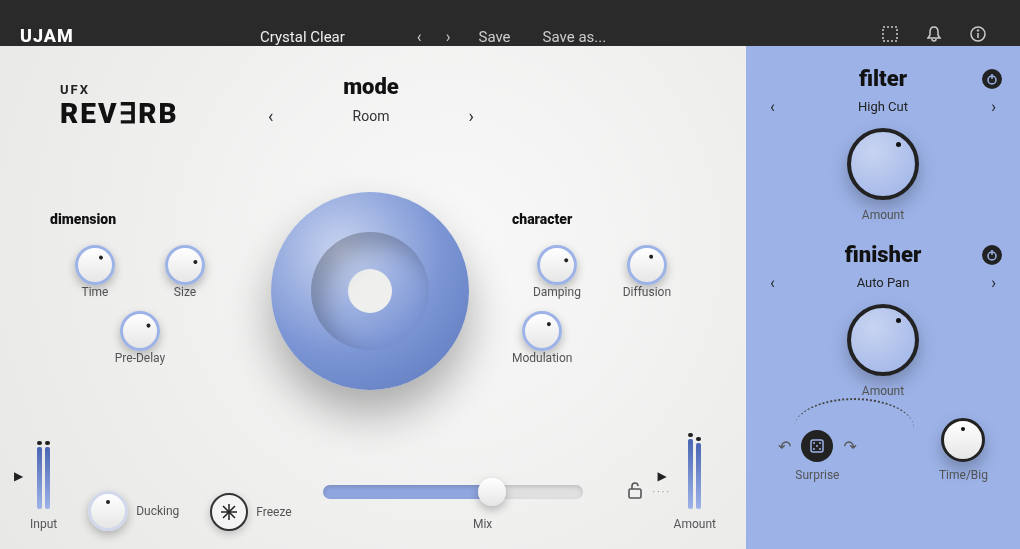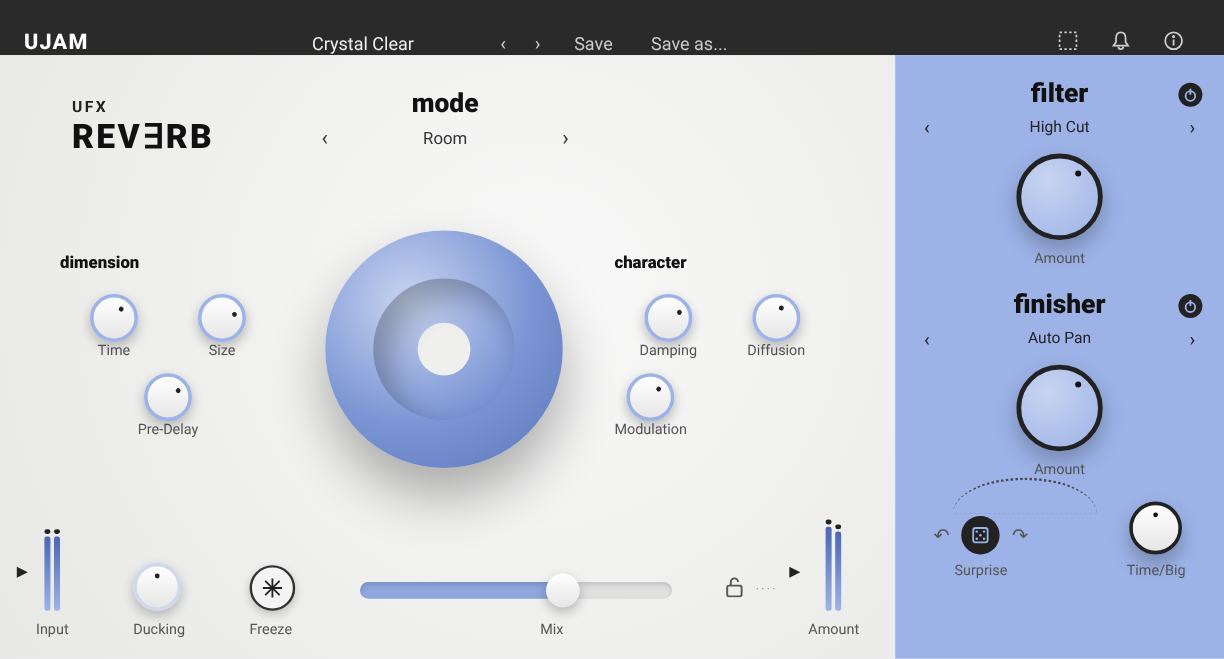--- a/index.html
+++ b/index.html
@@ -88,21 +88,21 @@
 
 
 .bottom { position: absolute; bottom: 18px; left: 0; right: 0; display: flex; align-items: flex-end; justify-content: space-between; padding: 0 30px; }
 .meter { width: 14px; height: 70px; display: flex; gap: 3px; align-items: flex-end; }
 .meter-bar { width: 5px; background: linear-gradient(#4a66b4, #9db3e8); border-radius: 2px; height: 62px; position: relative; }
 .meter-bar::before { content:""; position:absolute; top:-6px; left:0; right:0; height:4px; background:#222; border-radius:2px; }
 .meter-col { display:flex; flex-direction:column; align-items:center; gap:8px; position: relative; }
 .meter-col .tri { position:absolute; left:-16px; top:30px; font-size:12px; color:#222; }
 .small-label { font-size: 12px; color: #555; }
 
-.ctrl-col { display:flex; flex-direction: column; align-items:flex-start; gap:8px; }
+.ctrl-col { display:flex; flex-direction: row; align-items:center; gap:8px; }
 .freeze-btn {
   width: 38px; height: 38px; border-radius: 50%; border: 2px solid #333;
   display:flex; align-items:center; justify-content:center; background:#f4f4f4; cursor:pointer;
   box-shadow: 0 3px 8px rgba(0,0,0,0.2);
 }
 
 
 .mix-col { display:flex; flex-direction:column; align-items:center; gap:14px; }
 .mix-track {
   width: 260px; height: 14px; border-radius: 7px; position: relative;

